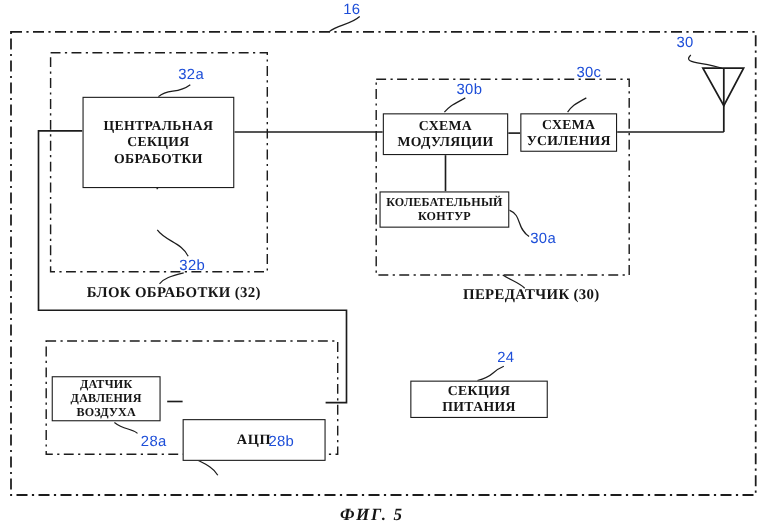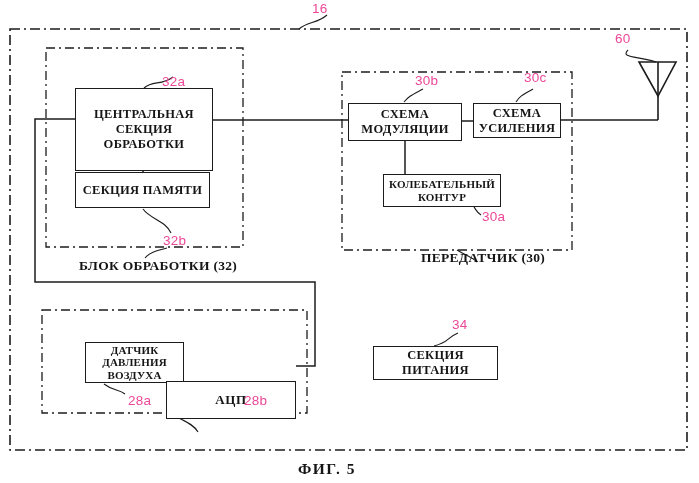--- a/index.html
+++ b/index.html
@@ -8,33 +8,33 @@
     font-family:"Liberation Serif",serif;color:#151515;overflow:hidden;
   }
   #diagram-svg{position:absolute;left:0;top:0;width:699px;height:483px;}
   .box{
     position:absolute;border:1.7px solid #1c1c1c;background:#fff;
     display:flex;align-items:center;justify-content:center;
     text-align:center;font-weight:bold;box-sizing:border-box;
   }
   .box span{white-space:pre-line;display:block;}
   .t12{font-size:12.5px;line-height:1.18;letter-spacing:.3px;}
-  .t11{font-size:11px;line-height:1.15;letter-spacing:.2px;margin-left:38px;}
+  .t11{font-size:11px;line-height:1.15;letter-spacing:.2px;}
   .t13{font-size:13px;letter-spacing:.6px;margin-top:36px;}
   .ref{
     position:absolute;font-family:"Liberation Sans",sans-serif;
-    font-size:13.5px;color:#ec4899;letter-spacing:.3px;
+    font-size:13.5px;color:#1d4ed8;letter-spacing:.3px;
   }
   .blockcap{
     position:absolute;font-weight:bold;font-size:13.5px;
     letter-spacing:.3px;text-align:center;white-space:nowrap;
   }
   .figcap{
-    position:absolute;font-weight:bold;
-    font-size:15.5px;letter-spacing:1.5px;text-align:center;white-space:nowrap;
+    position:absolute;font-weight:bold;font-style:italic;
+    font-size:15.5px;letter-spacing:1.5px;text-align:right;white-space:nowrap;
   }
 </style>
 </head>
 <body>
 
 <div id="stage">
 
   <svg id="diagram-svg" viewBox="0 0 699 483">
 
     <rect x="10" y="29" width="677" height="421" fill="none" stroke="#1c1c1c" stroke-width="1.6" stroke-dasharray="10 4 2 4"></rect>
@@ -69,23 +69,20 @@
     <path d="M 458 333 C 446 338, 450 342, 434 346" fill="none" stroke="#1c1c1c" stroke-width="1.1"></path>
     <path d="M 628 50 C 620 58, 637 56, 656 62" fill="none" stroke="#1c1c1c" stroke-width="1.1"></path>
   </svg>
 
   <div class="box t12" style="left:75px;top:88px;width:138px;height:83px">
     <span>ЦЕНТРАЛЬНАЯ
 СЕКЦИЯ
 ОБРАБОТКИ</span>
   </div>
 
-  <div class="box t12" style="left:75px;top:172px;width:135px;height:36px">
-    <span>СЕКЦИЯ ПАМЯТИ</span>
-  </div>
 
   <div class="box t12" style="left:348px;top:103px;width:114px;height:38px">
     <span>СХЕМА
 МОДУЛЯЦИИ</span>
   </div>
 
   <div class="box t12" style="left:473px;top:103px;width:88px;height:35px">
     <span>СХЕМА
 УСИЛЕНИЯ</span>
   </div>
@@ -104,27 +101,27 @@
   <div class="box t13" style="left:166px;top:345px;width:130px;height:38px">
     <span>АЦП</span>
   </div>
 
   <div class="box t12" style="left:373px;top:346px;width:125px;height:34px">
     <span>СЕКЦИЯ
 ПИТАНИЯ</span>
   </div>
 
   <span class="ref" style="left:312px;top:1px">16</span>
-  <span class="ref" style="left:162px;top:74px">32a</span>
+  <span class="ref" style="left:162px;top:60px">32a</span>
   <span class="ref" style="left:163px;top:233px">32b</span>
   <span class="ref" style="left:415px;top:73px">30b</span>
-  <span class="ref" style="left:524px;top:70px">30c</span>
+  <span class="ref" style="left:524px;top:58px">30c</span>
   <span class="ref" style="left:482px;top:209px">30a</span>
   <span class="ref" style="left:128px;top:393px">28a</span>
   <span class="ref" style="left:244px;top:393px">28b</span>
-  <span class="ref" style="left:452px;top:317px">34</span>
-  <span class="ref" style="left:615px;top:31px">60</span>
+  <span class="ref" style="left:452px;top:317px">24</span>
+  <span class="ref" style="left:615px;top:31px">30</span>
 
   <span class="blockcap" style="left:58px;top:258px;width:200px">БЛОК ОБРАБОТКИ (32)</span>
-  <span class="blockcap" style="left:393px;top:250px;width:180px">ПЕРЕДАТЧИК (30)</span>
+  <span class="blockcap" style="left:393px;top:260px;width:180px">ПЕРЕДАТЧИК (30)</span>
 
   <span class="figcap" style="left:287px;top:460px;width:80px">ФИГ. 5</span>
 </div>
 
 </body></html>

